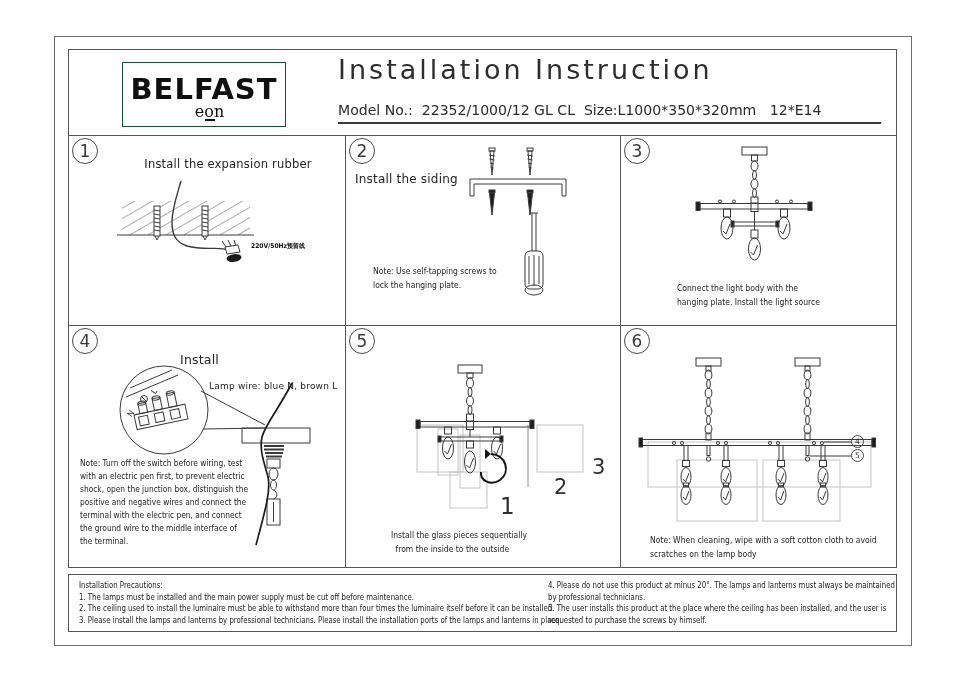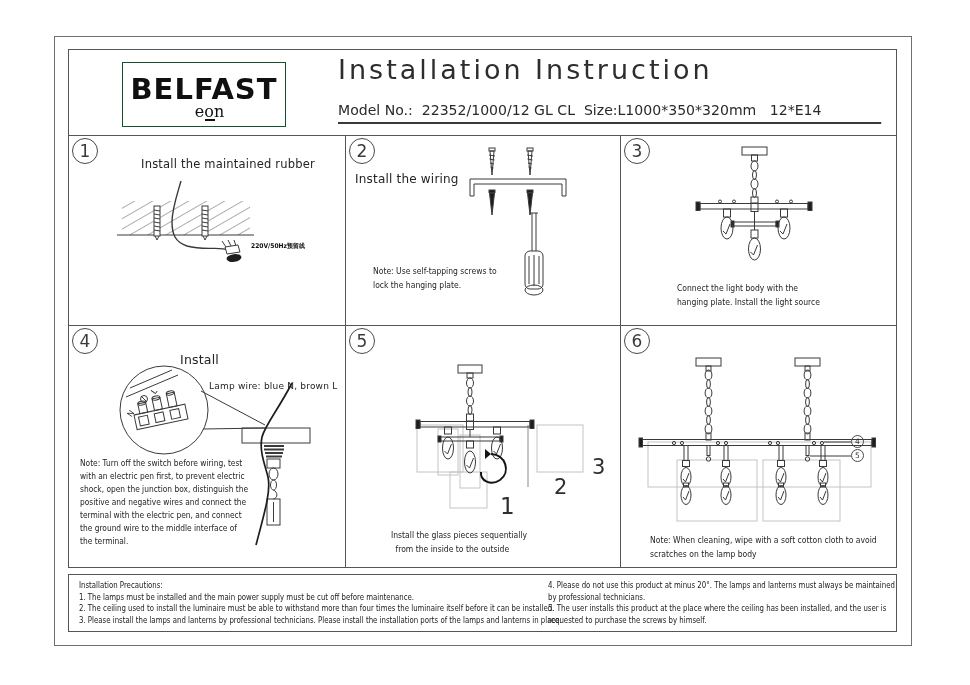--- a/index.html
+++ b/index.html
@@ -80,21 +80,21 @@
       <div class="logo-rule"></div>
       <span class="logo-sub">eon</span>
       <div class="logo-rule-short"></div>
     </div>
   </div>
   <div class="abs doc-title">Installation Instruction</div>
   <div class="abs model-line">Model No.:  22352/1000/12 GL CL  Size:L1000*350*320mm   12*E14</div>
 
   <div class="cell c1r1">
     <span class="pnum">1</span>
-    <span class="cap" style="left:70px;top:22px;width:180px;text-align:center;">Install the maintained rubber</span>
+    <span class="cap" style="left:70px;top:22px;width:180px;text-align:center;">Install the expansion rubber</span>
     <svg width="277" height="190" viewBox="0 0 277 190">
       <defs>
         <pattern id="hatch1" width="9" height="9" patternUnits="userSpaceOnUse" patternTransform="rotate(60)">
           <line x1="0" y1="0" x2="0" y2="9" stroke="#4a4a4a" stroke-width="0.9"></line>
         </pattern>
       </defs>
       <g stroke="#3a3a3a" fill="none" stroke-width="1">
         <rect x="54" y="66" width="128" height="34" fill="url(#hatch1)" stroke="none"></rect>
         <line x1="49" y1="100" x2="186" y2="100"></line>
 
@@ -129,21 +129,21 @@
           <polygon points="157,112 170,110 172,117 159,119" fill="#fff"></polygon>
           <ellipse cx="166" cy="123" rx="7.5" ry="3.8" fill="#1d1d1d" stroke="none" transform="rotate(-8 166 123)"></ellipse>
         </g>
       </g>
     </svg>
     <span class="tiny-label" style="left:183px;top:107px;">220V/50Hz预留线</span>
   </div>
 
   <div class="cell c2r1">
     <span class="pnum">2</span>
-    <span class="cap" style="left:10px;top:37px;font-size:12px;">Install the wiring</span>
+    <span class="cap" style="left:10px;top:37px;font-size:12px;">Install the siding</span>
     <svg width="275" height="190" viewBox="0 0 275 190">
       <g stroke="#3a3a3a" fill="none" stroke-width="1">
 
         <path d="M125,44 L221,44 L221,61 L217,61 L217,49 L129,49 L129,61 L125,61 Z"></path>
 
         <g>
           <rect x="144" y="13" width="6" height="3"></rect>
           <polygon points="145,16 149,16 147,40"></polygon>
           <line x1="144" y1="20" x2="150" y2="21"></line>
             <line x1="144.5" y1="24" x2="149.5" y2="25"></line>

